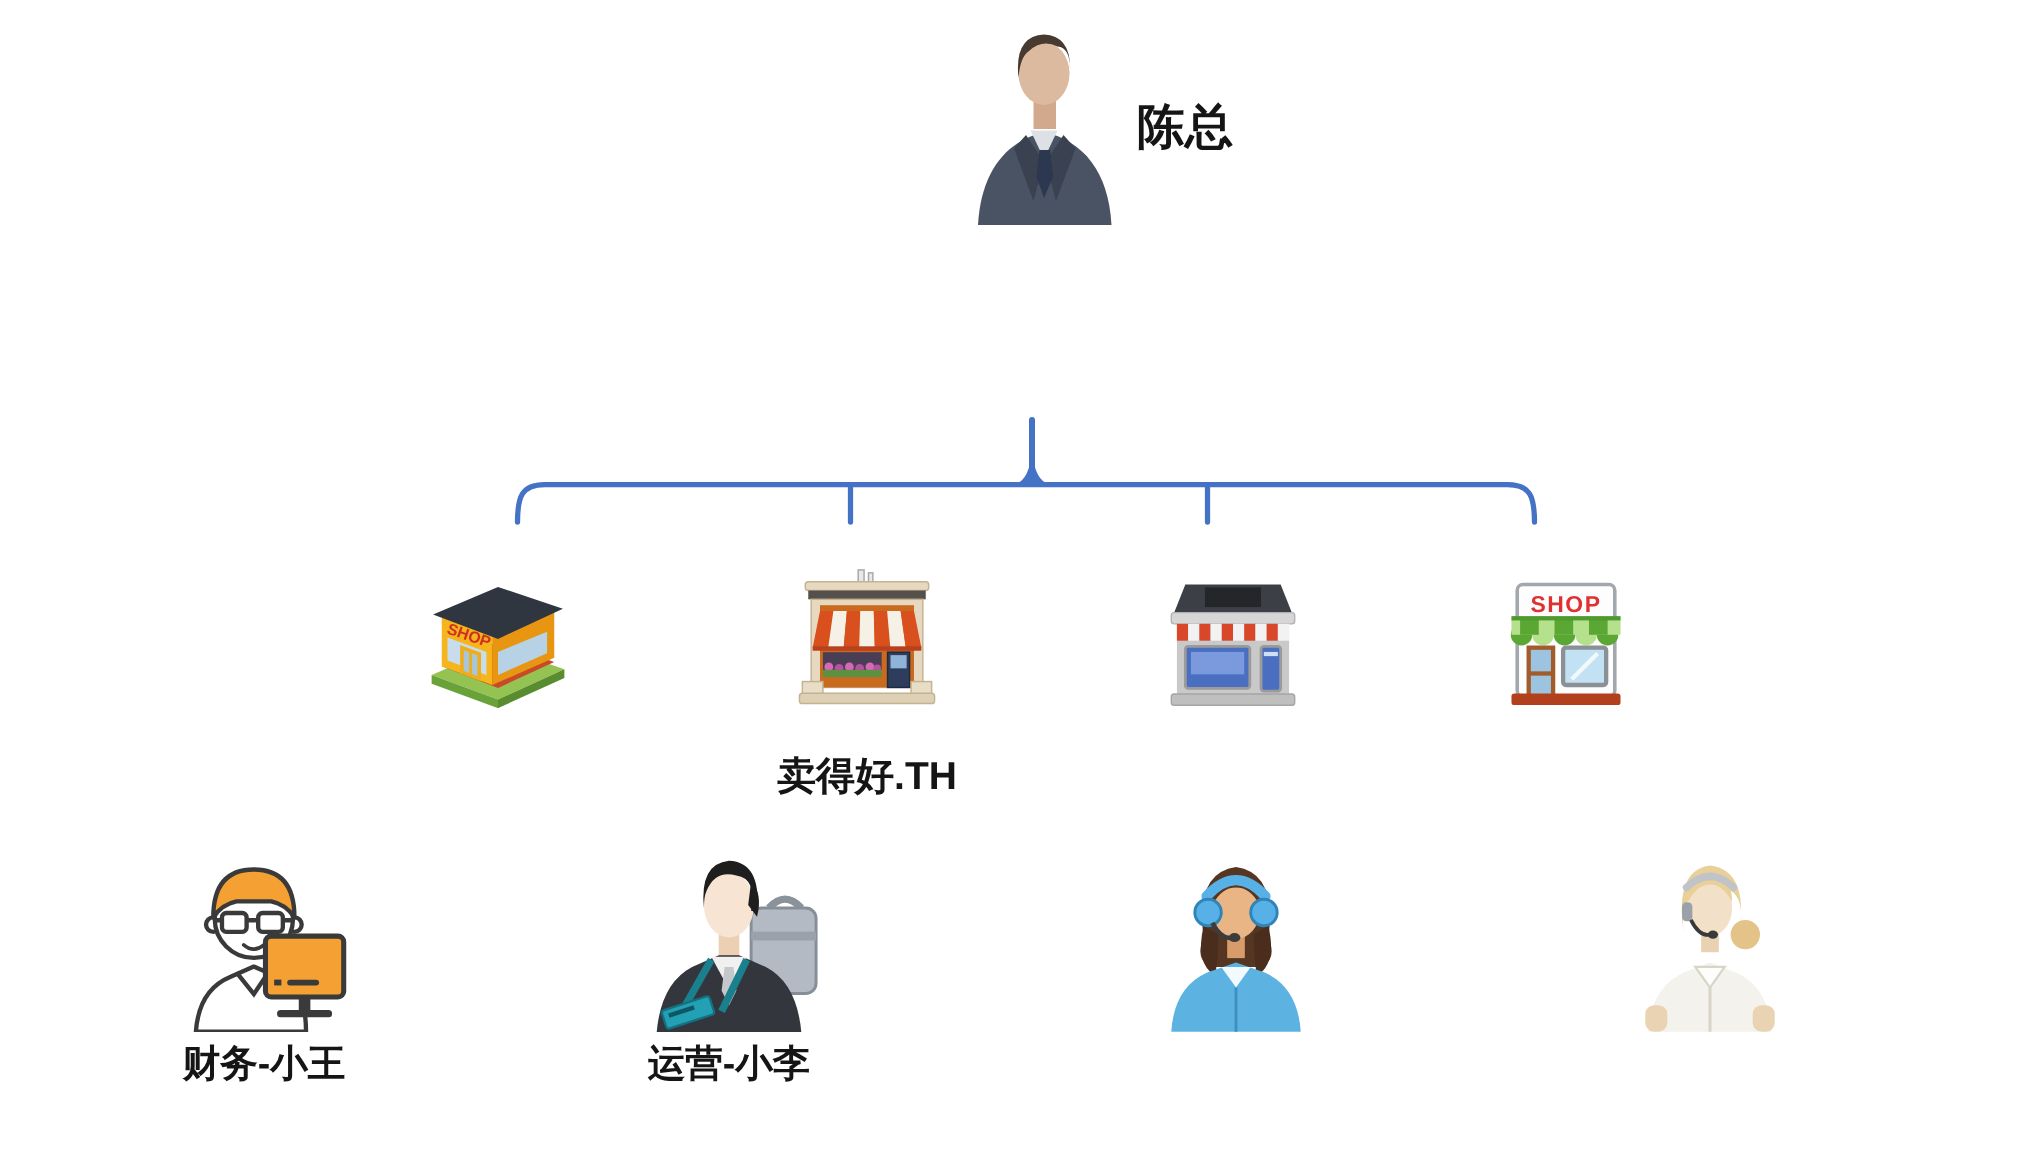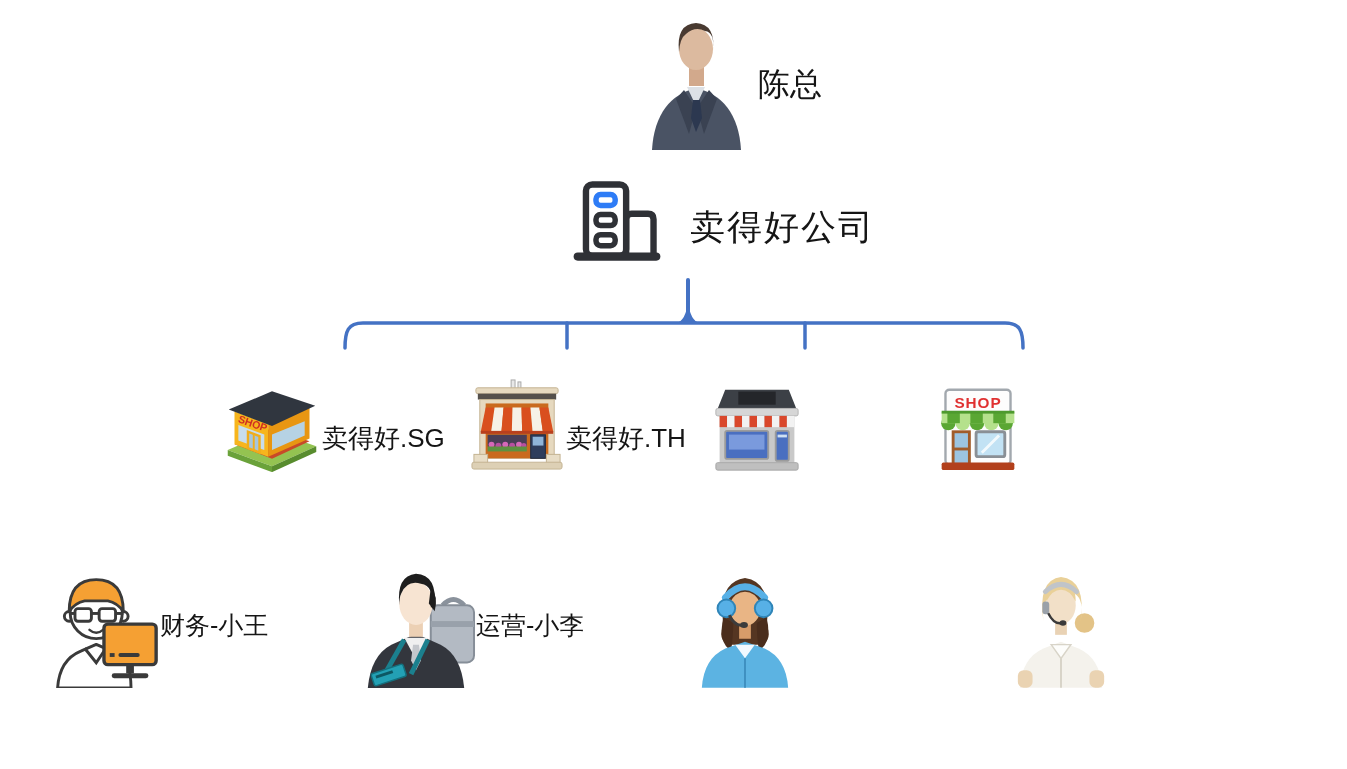--- a/index.html
+++ b/index.html
@@ -3,22 +3,22 @@
 <meta charset="utf-8">
 <style>
   * { margin:0; padding:0; box-sizing:border-box; }
   html,body { background:#ffffff; }
   .canvas {
     position:relative; width:1347px; height:769px; background:#ffffff;
     overflow:hidden; font-family:"Liberation Sans","DejaVu Sans",sans-serif;
     color:#151515;
   }
   .hnode { position:absolute; display:flex; align-items:center; }
-  .vnode { position:absolute; display:flex; flex-direction:row; align-items:center; }
-  .node-label { font-weight:400; color:#151515; white-space:nowrap; }
+  .vnode { position:absolute; display:flex; flex-direction:column; align-items:center; }
+  .node-label { font-weight:700; color:#151515; white-space:nowrap; }
   .boss-label    { font-size:32px; margin-top:6px; margin-left:8px; }
   .company-label { font-size:35px; letter-spacing:2px; margin-top:12px; margin-left:29px; }
   .shop-label  { font-size:26px; margin-top:28px; }
   .staff-label { font-size:25px; margin-top:4px; }
   .shop-icon-box  { height:96px;  display:flex; align-items:flex-end; justify-content:center; }
   .staff-icon-box { height:130px; display:flex; align-items:flex-end; justify-content:center; }
   .connector { position:absolute; left:330px; top:268px; }
   svg { display:block; }
 </style>
 </head>
@@ -33,31 +33,20 @@
       <path d="M66,76 L54,94 L61,120 L74,85 Z" fill="#3a4252"></path>
       <path d="M44,73 L53,92 L62,73 Z" fill="#dde1e6"></path>
       <path d="M50,86 L57,86 L59,104 L53,118 L48,104 Z" fill="#2c3850"></path>
       <rect x="46" y="52" width="15" height="20" fill="#d2a98c"></rect>
       <ellipse cx="53" cy="35" rx="17" ry="21" fill="#dcba9f"></ellipse>
       <path d="M36,38 Q33,10 53,9 Q73,10 70,38 Q72,18 62,17 Q52,12 43,20 Q37,24 36,38 Z" fill="#493a31"></path>
     </svg>
     <div class="node-label boss-label">陈总</div>
   </div>
 
-  <div class="hnode" style="left:573px; top:179px;">
-    <svg width="88" height="84" viewBox="0 0 96 92">
-      <path d="M58,84 V44 Q58,38 64,38 H82 Q88,38 88,44 V84" fill="#ffffff" stroke="#2f3136" stroke-width="7" stroke-linejoin="round"></path>
-      <rect x="14" y="6" width="44" height="78" rx="7" fill="#ffffff" stroke="#2f3136" stroke-width="7"></rect>
-      <rect x="25" y="17" width="21" height="12" rx="5" fill="#ffffff" stroke="#2e7cf6" stroke-width="6"></rect>
-      <rect x="25" y="39" width="21" height="12" rx="5" fill="#ffffff" stroke="#2f3136" stroke-width="6"></rect>
-      <rect x="25" y="61" width="21" height="12" rx="5" fill="#ffffff" stroke="#2f3136" stroke-width="6"></rect>
-      <line x1="5" y1="85" x2="91" y2="85" stroke="#2f3136" stroke-width="9" stroke-linecap="round"></line>
-    </svg>
-    <div class="node-label company-label">卖得好公司</div>
-  </div>
 
   <svg class="connector" width="710" height="88" viewBox="330 268 710 88">
     <g stroke="#4472c4" fill="none" stroke-linecap="round">
       <path d="M688,280 L688,314" stroke-width="4"></path>
       <path d="M676,323 Q686,321 688,301 Q690,321 700,323 Z" fill="#4472c4" stroke="none"></path>
       <path d="M345,348 C345,331 348,323 363,323 L1005,323 C1020,323 1023,331 1023,348" stroke-width="3.5"></path>
       <path d="M567,323 L567,348" stroke-width="3.5"></path>
       <path d="M805,323 L805,348" stroke-width="3.5"></path>
     </g>
   </svg>
@@ -72,21 +61,20 @@
         <path d="M13,34 L13,68 L48,81 L48,47 Z" fill="#f7b51d"></path>
         <path d="M48,47 L48,81 L91,62 L91,30 Z" fill="#e89612"></path>
         <path d="M17,48 L17,64 L44,74 L44,58 Z" fill="#c8ddec"></path>
         <path d="M52,58 L52,74 L86,59 L86,44 Z" fill="#b6d2e4"></path>
         <path d="M27,55 L27,72 L39,76.5 L39,59.5 Z" fill="#a6c6dc" stroke="#f0ad1b" stroke-width="2.5"></path>
         <path d="M33,57.3 L33,74.2" stroke="#f0ad1b" stroke-width="2"></path>
         <text x="16" y="45" font-size="11" font-weight="bold" fill="#d03022" transform="rotate(19 16 45)">SHOP</text>
         <path d="M7,32 L52,49 L97,28 L52,13 Z" fill="#30363f"></path>
       </svg>
     </div>
-    <div class="node-label shop-label">卖得好.SG</div>
   </div>
 
   <div class="vnode" style="left:468px; top:376px; width:220px;">
     <div class="shop-icon-box">
       <svg width="98" height="94" viewBox="0 0 100 96">
         <rect x="44" y="2" width="4" height="9" fill="#e8e8e8" stroke="#a8a8a8" stroke-width="1"></rect>
         <rect x="51" y="4" width="3" height="7" fill="#e8e8e8" stroke="#a8a8a8" stroke-width="1"></rect>
         <rect x="8" y="10" width="84" height="6" rx="2" fill="#e6d9bf" stroke="#c4b392" stroke-width="1"></rect>
         <rect x="10" y="16" width="80" height="6" fill="#55504b"></rect>
         <rect x="12" y="22" width="76" height="60" fill="#e6d9bf" stroke="#c4b392" stroke-width="1"></rect>

